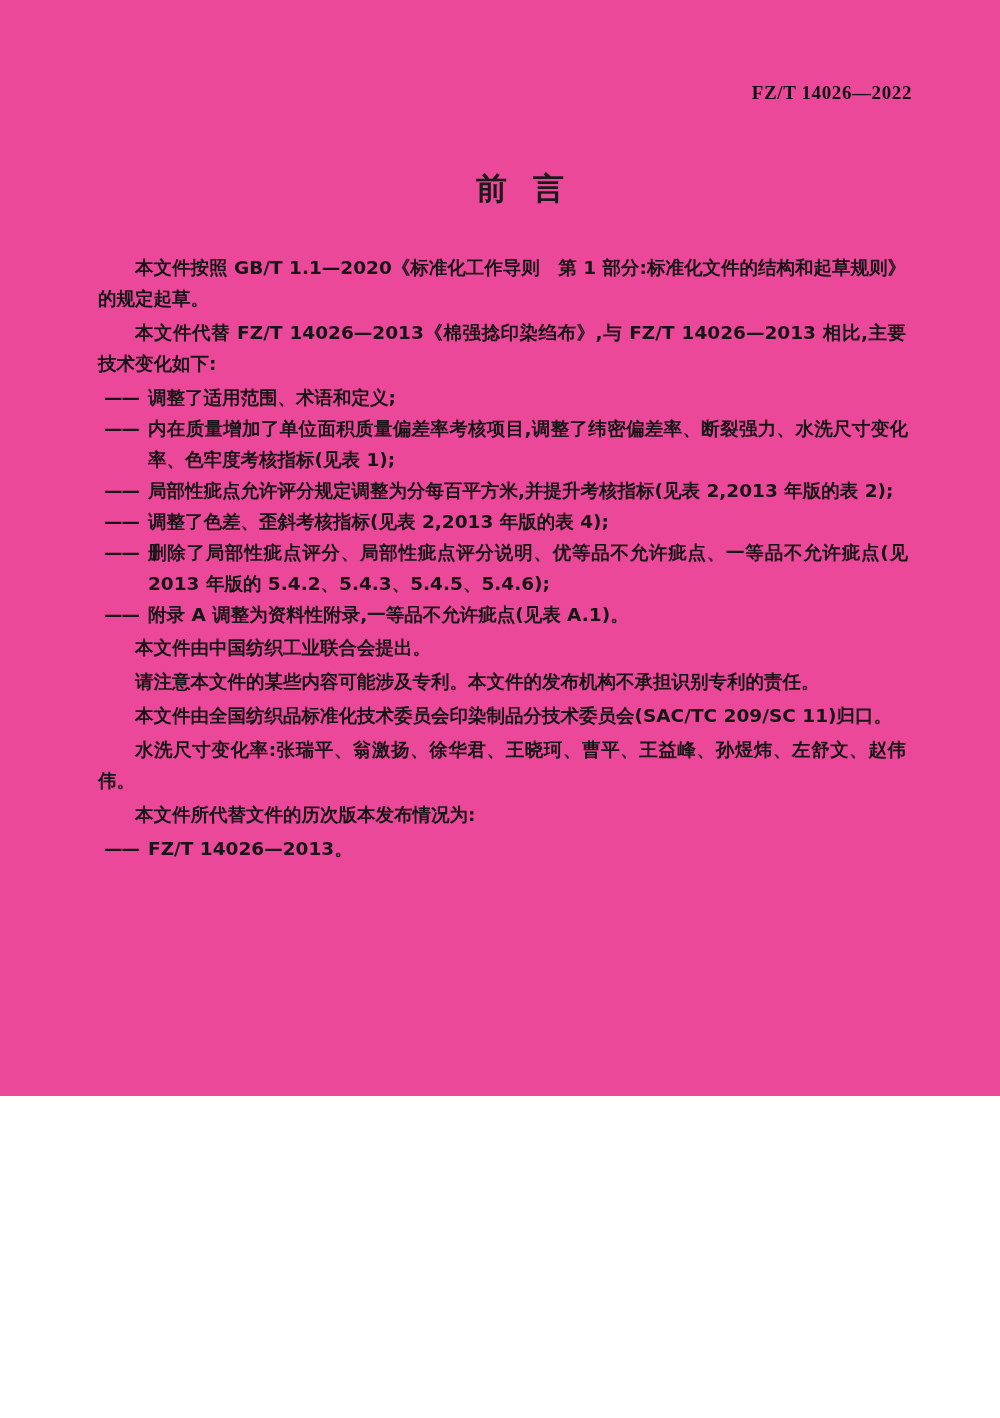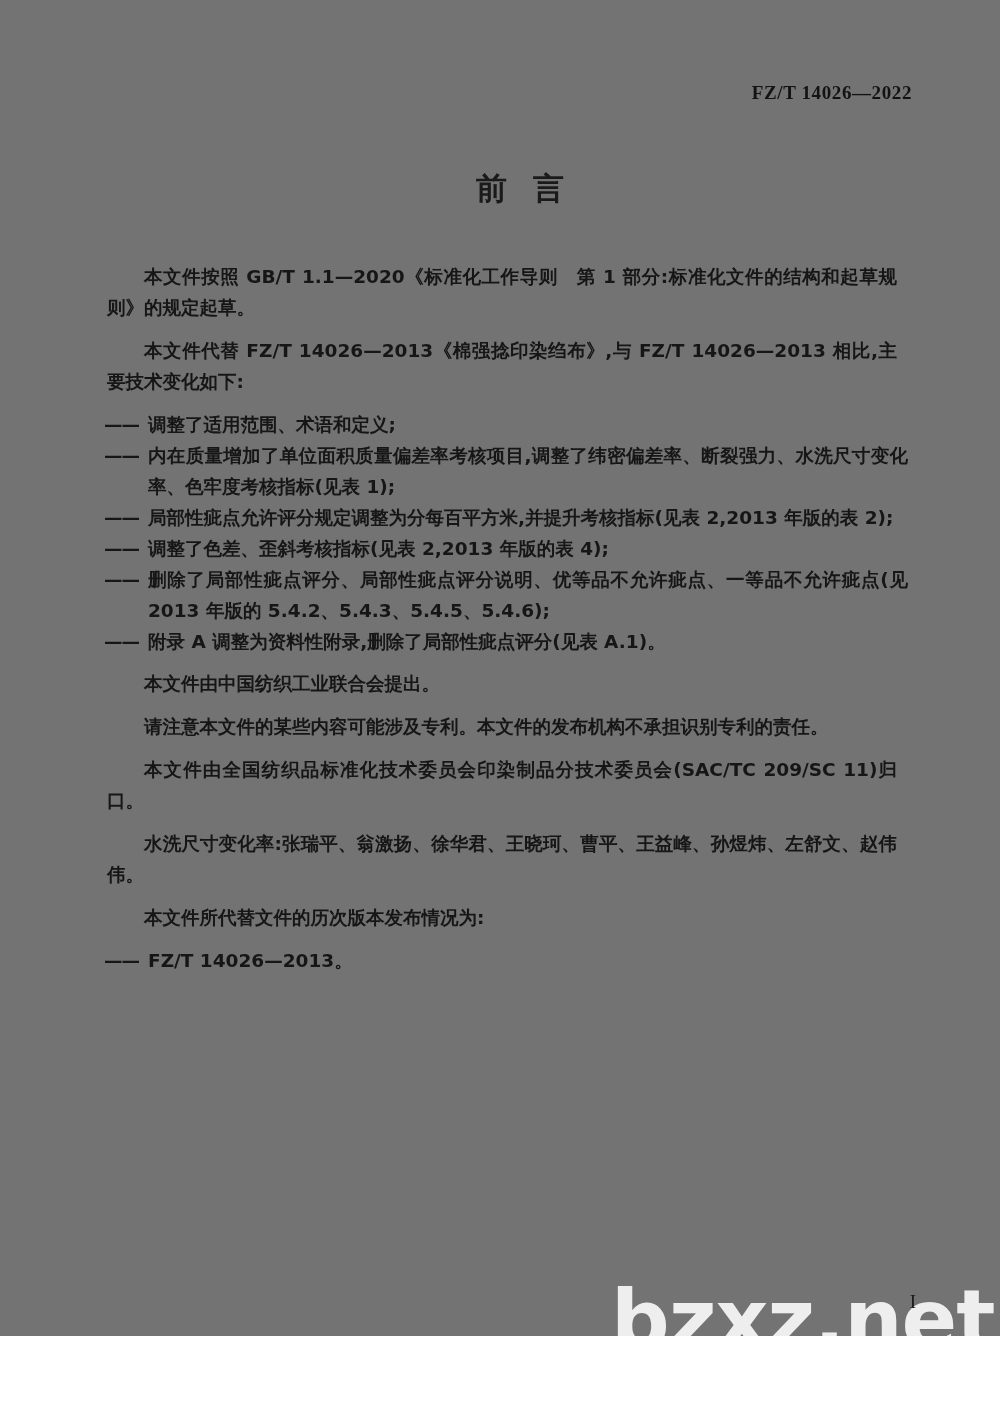--- a/index.html
+++ b/index.html
@@ -3,22 +3,22 @@
 <meta charset="utf-8">
 <style>
   html, body {
     margin: 0;
     padding: 0;
     background: #ffffff;
   }
   .page {
     position: relative;
     width: 1000px;
-    height: 1336px;
-    background: #737373;
+    height: 1096px;
+    background: #ec4899;
     overflow: hidden;
     font-family: "Liberation Serif", "DejaVu Serif", serif;
     color: #1c1c1c;
   }
 
   
   .running-header {
     position: absolute;
     top: 82px;
     right: 88px;
@@ -52,21 +52,21 @@
     top: 250px;
     left: 96px;
     width: 812px;
     font-size: 18.5px;
     line-height: 31px;
     color: #161616;
     font-family: "DejaVu Sans", "Liberation Sans", sans-serif;
     font-weight: 600;
   }
   .para {
-    margin: 11px;
+    margin: 2px;
     text-indent: 2em;
     text-align: justify;
     text-justify: inter-ideograph;
     padding-bottom: 1px;
   }
 
   
   .list {
     margin: 0;
     padding: 0;
@@ -142,21 +142,21 @@
       <li class="list-item">
         <span class="dash">——</span>
         <span>调整了色差、歪斜考核指标(见表 2,2013 年版的表 4);</span>
       </li>
       <li class="list-item">
         <span class="dash">——</span>
         <span>删除了局部性疵点评分、局部性疵点评分说明、优等品不允许疵点、一等品不允许疵点(见 2013 年版的 5.4.2、5.4.3、5.4.5、5.4.6);</span>
       </li>
       <li class="list-item">
         <span class="dash">——</span>
-        <span>附录 A 调整为资料性附录,删除了局部性疵点评分(见表 A.1)。</span>
+        <span>附录 A 调整为资料性附录,一等品不允许疵点(见表 A.1)。</span>
       </li>
     </ul>
 
     <p class="para">本文件由中国纺织工业联合会提出。</p>
     <p class="para">请注意本文件的某些内容可能涉及专利。本文件的发布机构不承担识别专利的责任。</p>
     <p class="para">本文件由全国纺织品标准化技术委员会印染制品分技术委员会(SAC/TC 209/SC 11)归口。</p>
     <p class="para">水洗尺寸变化率:张瑞平、翁激扬、徐华君、王晓珂、曹平、王益峰、孙煜炜、左舒文、赵伟伟。</p>
     <p class="para">本文件所代替文件的历次版本发布情况为:</p>
 
     <ul class="list">

